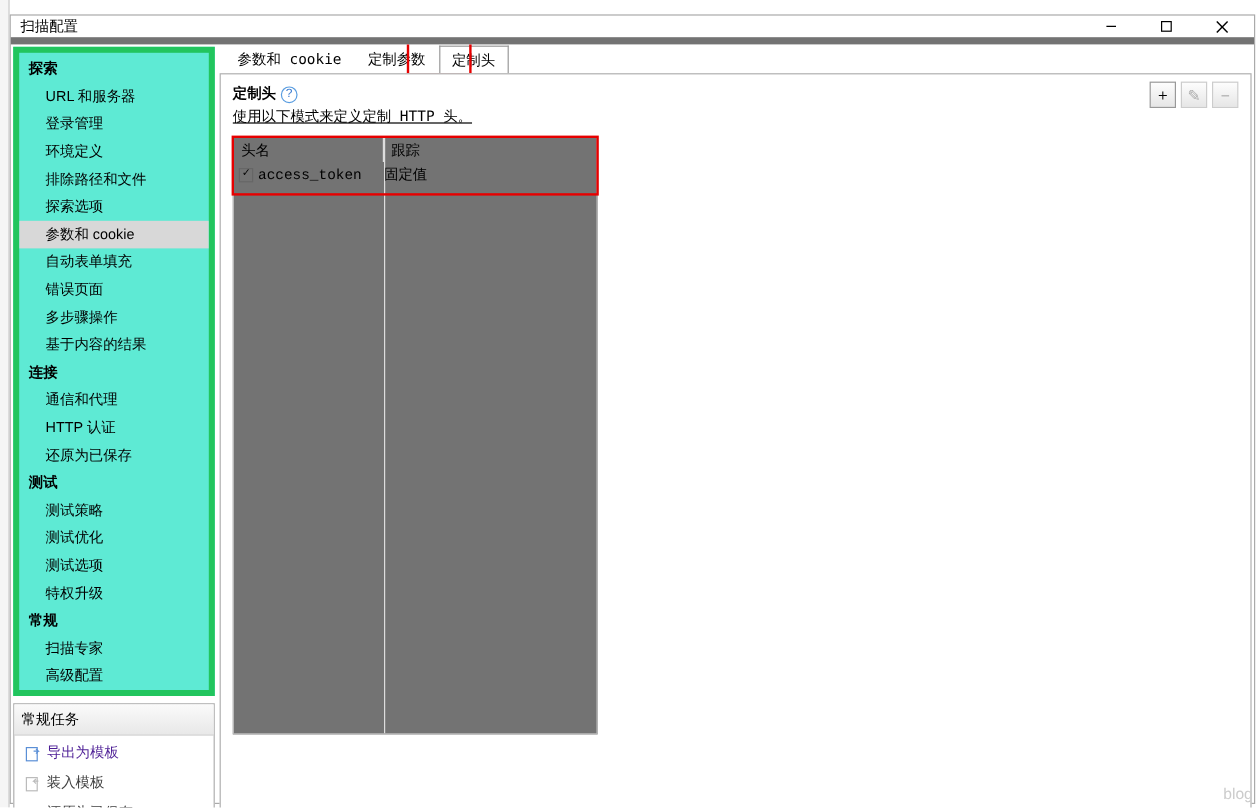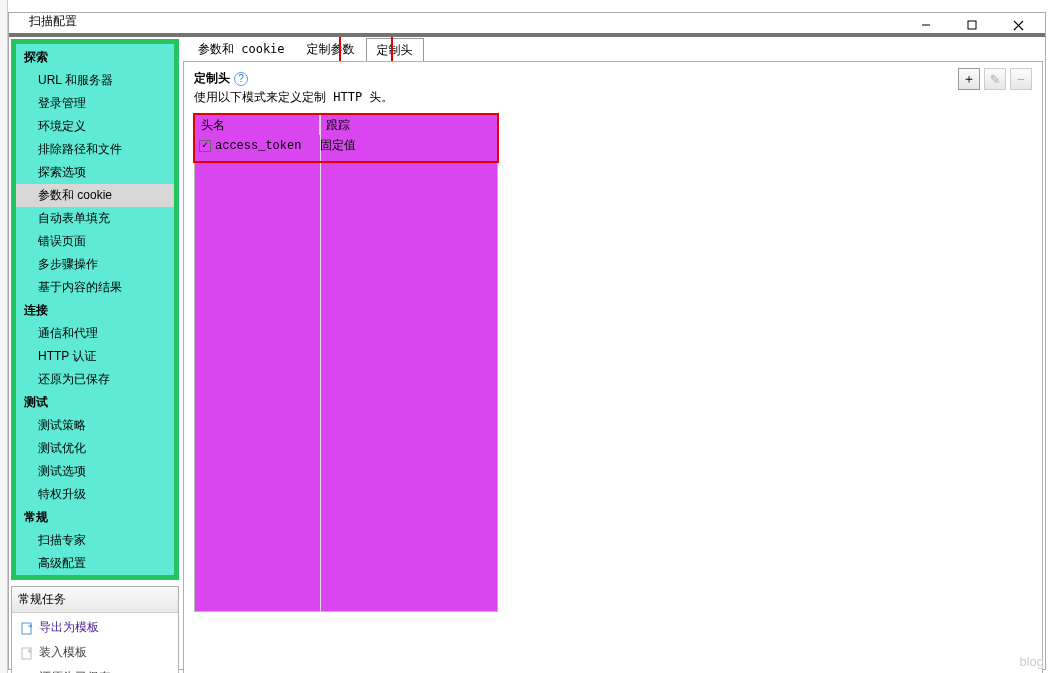--- a/index.html
+++ b/index.html
@@ -1,18 +1,18 @@
 <!DOCTYPE html>
 <html><head>
 <meta charset="utf-8">
 <style>
 * { box-sizing: border-box; margin: 0; padding: 0; }
 body { font-family: "Microsoft YaHei", SimSun, Arial, sans-serif; font-size: 12px; background: #fff; color: #000; width: 1050px; height: 673px; overflow: hidden; position: relative; }
 .window { position: absolute; left: 8px; top: 12px; width: 1038px; height: 658px; border: 1px solid #aaa; background: #fff; display: flex; flex-direction: column; }
-.titlebar { height: 24px; display: flex; align-items: flex-start; padding: 0 4px 0 20px; border-bottom: 4px solid #737373; }
+.titlebar { height: 24px; display: flex; align-items: center; padding: 0 4px 0 8px; border-bottom: 6px solid #737373; }
 .titlebar-title { flex: 1; }
 .win-btn { width: 46px; height: 24px; display: flex; align-items: center; justify-content: center; cursor: pointer; font-size: 13px; }
 .dialog-body { flex: 1; display: flex; flex-direction: column; }
 .content-row { flex: 1; display: flex; padding: 2px 2px 0 2px; gap: 4px; overflow: hidden; }
 .left-col { width: 168px; display: flex; flex-direction: column; gap: 6px; }
 .tree-panel { border: 5px solid #22c55e; background: #5eead4; flex: 1; overflow: auto; padding-top: 2px; }
 .tree-cat { font-weight: bold; padding: 3px 4px 3px 8px; }
 .tree-item { padding: 3px 4px 3px 22px; cursor: pointer; white-space: nowrap; }
 .tree-item.selected { background: #d8d8d8; }
 .tasks-panel { border: 1px solid #b0b0b0; background: #fff; height: 122px; }
@@ -21,26 +21,26 @@
 .task-item.link { color: #4c1d95; }
 .task-item.disabled { color: #404040; cursor: default; }
 .task-icon { width: 14px; height: 14px; display: inline-flex; align-items: center; justify-content: center; }
 .right-col { flex: 1; display: flex; flex-direction: column; }
 .tabs-row { display: flex; align-items: flex-end; height: 22px; padding-left: 4px; position: relative; }
 .tab { padding: 3px 10px; border: 1px solid transparent; border-bottom: none; cursor: pointer; font-family: SimSun, monospace; }
 .tab.active { border-color: #999; background: #fff; position: relative; top: 1px; }
 .red-box-tab { position: absolute; border: 2px solid #e60000; pointer-events: none; }
 .main-panel { border: 1px solid #b0b0b0; flex: 1; background: #fff; padding: 8px 10px; position: relative; }
 .section-head { display: flex; align-items: center; gap: 4px; font-weight: bold; }
-.section-desc { margin-top: 2px; font-family: SimSun, monospace; }
+.section-desc { margin-top: 2px; font-family: SimSun, monospace; text-decoration: underline; }
 .help-icon { width: 14px; height: 14px; border: 1px solid #5a9de0; border-radius: 50%; display: inline-flex; align-items: center; justify-content: center; color: #3a7bd0; font-size: 10px; font-weight: normal; }
 .toolbar { position: absolute; right: 10px; top: 6px; display: flex; gap: 4px; }
 .tb-btn { width: 22px; height: 22px; border: 1px solid #999; background: linear-gradient(#fdfdfd,#e6e6e6); display: flex; align-items: center; justify-content: center; cursor: pointer; font-size: 13px; }
 .tb-btn.disabled { color: #aaa; border-color: #ccc; cursor: default; }
-.grid { border: 1px solid #b8b8b8; margin-top: 8px; width: 304px; height: 498px; position: relative; background: #d946ef; }
+.grid { border: 1px solid #b8b8b8; margin-top: 8px; width: 304px; height: 498px; position: relative; background: #737373; }
 .grid-header { display: flex; height: 20px; }
 .gh { padding: 2px 6px; font-family: SimSun, monospace; }
 .gh1 { width: 125px; border-right: 1px solid #ddd; }
 .gh2 { flex: 1; }
 .grid-row { display: flex; align-items: center; padding: 2px 4px; }
 .gr-cell1 { width: 121px; display: flex; align-items: center; gap: 4px; font-family: "Courier New", monospace; }
 .gr-cell2 { flex: 1; font-family: SimSun, monospace; }
 .checkbox { width: 12px; height: 12px; border: 1px solid #666; display: inline-flex; align-items: center; justify-content: center; font-size: 10px; line-height: 1; }
 .vline { position: absolute; top: 0; bottom: 0; left: 125px; width: 1px; background: #ddd; }
 .red-box-grid { position: absolute; border: 2px solid #e60000; pointer-events: none; }

